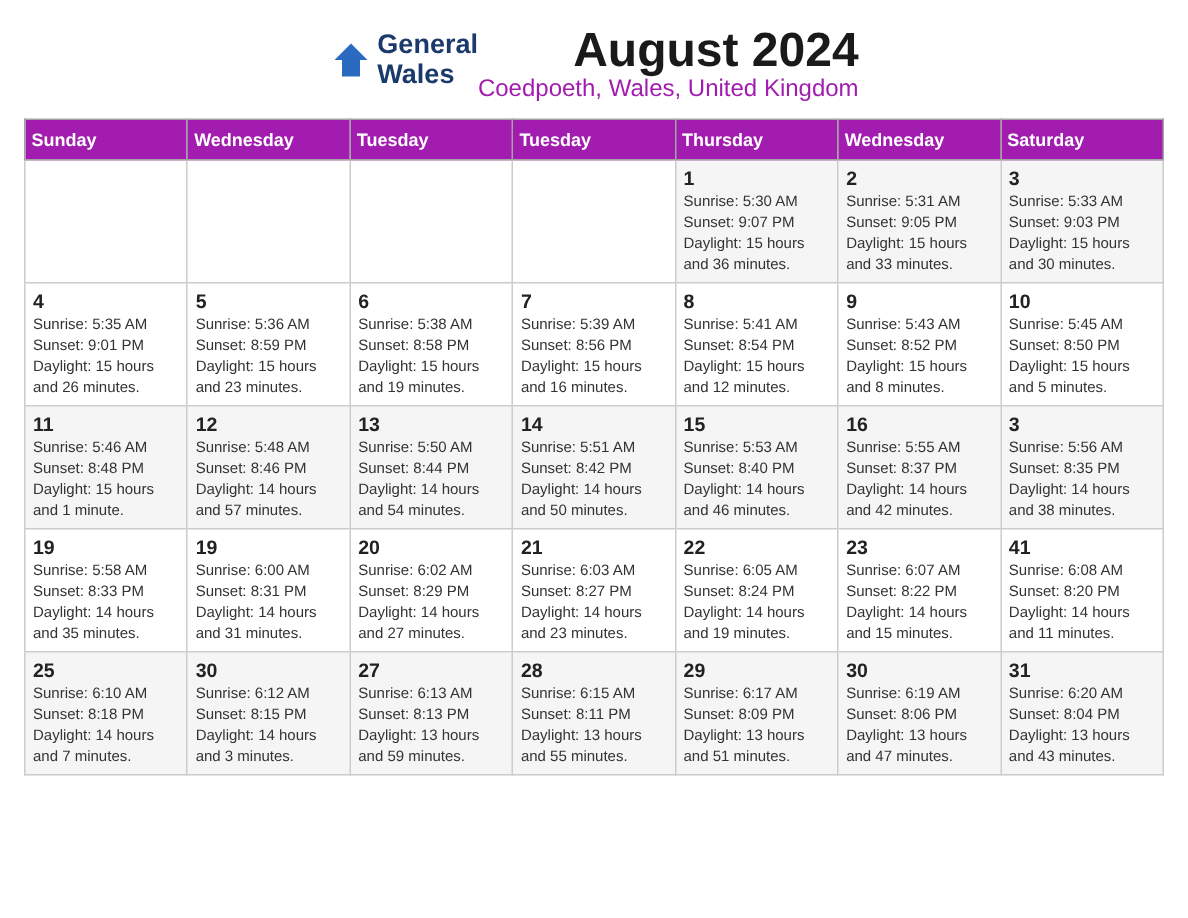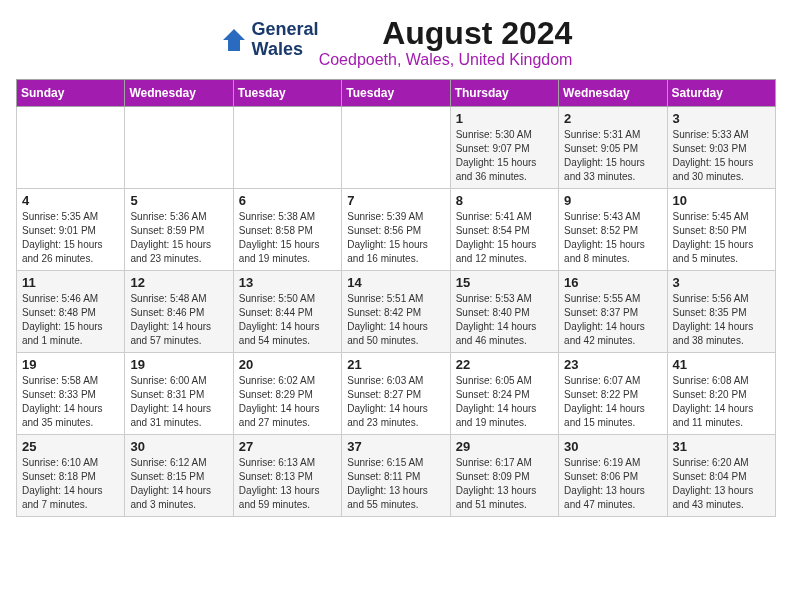--- a/index.html
+++ b/index.html
@@ -236,21 +236,21 @@
         </td>
         <td>
           <span class="day-num">30</span>
           <div class="day-info">Sunrise: 6:12 AM<br>Sunset: 8:15 PM<br>Daylight: 14 hours<br>and 3 minutes.</div>
         </td>
         <td>
           <span class="day-num">27</span>
           <div class="day-info">Sunrise: 6:13 AM<br>Sunset: 8:13 PM<br>Daylight: 13 hours<br>and 59 minutes.</div>
         </td>
         <td>
-          <span class="day-num">37</span>
+          <span class="day-num">28</span>
           <div class="day-info">Sunrise: 6:15 AM<br>Sunset: 8:11 PM<br>Daylight: 13 hours<br>and 55 minutes.</div>
         </td>
         <td>
           <span class="day-num">29</span>
           <div class="day-info">Sunrise: 6:17 AM<br>Sunset: 8:09 PM<br>Daylight: 13 hours<br>and 51 minutes.</div>
         </td>
         <td>
           <span class="day-num">30</span>
           <div class="day-info">Sunrise: 6:19 AM<br>Sunset: 8:06 PM<br>Daylight: 13 hours<br>and 47 minutes.</div>
         </td>

